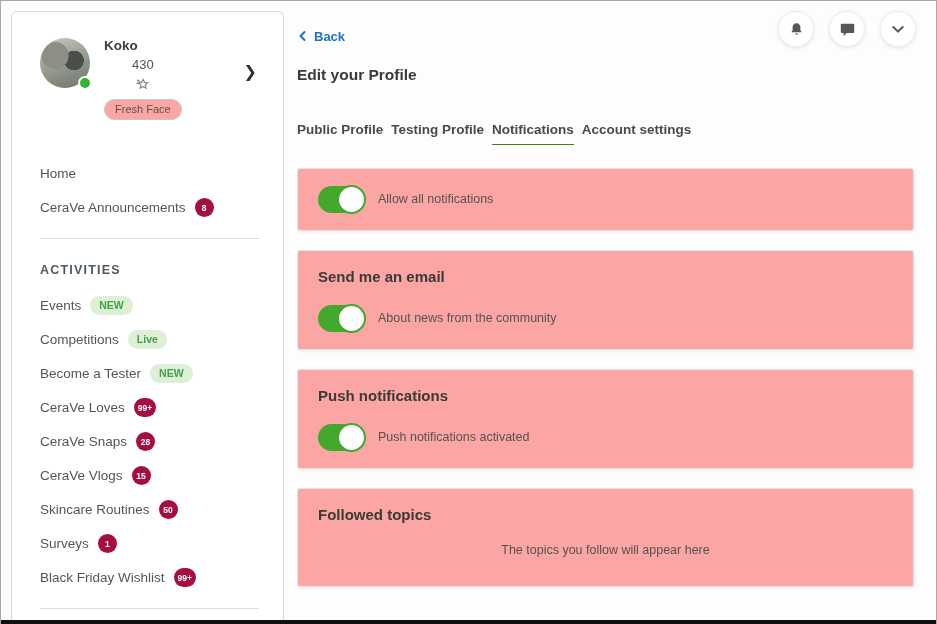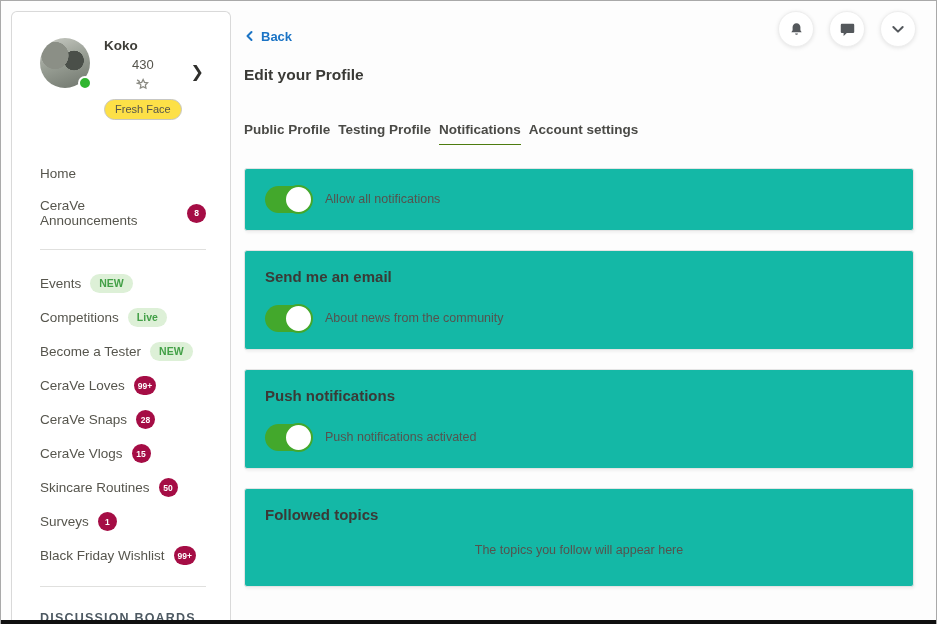--- a/index.html
+++ b/index.html
@@ -7,21 +7,21 @@
   body { font-family:"Liberation Sans","DejaVu Sans",sans-serif; }
   .screen {
     position:relative; width:937px; height:624px; background:#fdfdfd;
     border:1px solid #a9a9a9; border-bottom:none; overflow:hidden;
     display:flex;
   }
   .bottom-bar { position:absolute; left:0; bottom:0; width:100%; height:4px; background:#101010; z-index:5; }
 
   
   .sidebar {
-    width:220px; margin:10px 0 0 10px; background:#fff;
+    width:273px; margin:10px 0 0 10px; background:#fff;
     border:1px solid #d9d9d9; border-radius:6px 6px 0 0; border-bottom:none;
     padding:26px 24px 8px 28px; height:614px;
   }
   .profile { position:relative; display:flex; align-items:flex-start; margin-bottom:44px; }
   .avatar-wrap { position:relative; width:50px; height:50px; flex:0 0 auto; }
   .avatar {
     width:50px; height:50px; border-radius:50%;
     background:
       radial-gradient(circle at 30% 35%, #8b8f86 0 28%, transparent 29%),
       radial-gradient(circle at 68% 45%, #4a4f49 0 22%, transparent 23%),
@@ -29,21 +29,21 @@
   }
   .status-dot {
     position:absolute; right:-2px; bottom:-2px; width:14px; height:14px;
     border-radius:50%; background:#2fb52f; border:2px solid #fff;
   }
   .profile-info { margin-left:14px; }
   .profile-name { font-weight:bold; font-size:13.5px; color:#3e3d38; margin-bottom:4px; }
   .profile-points { font-size:13px; color:#55544c; display:flex; align-items:center; gap:5px; margin-bottom:7px;flex-direction:column; }
   .spark-icon svg { display:block; }
   .rank-pill {
-    display:inline-block; font-size:11px; color:#55544c; background:#fde047;
+    display:inline-block; font-size:11px; color:#55544c; background:#fca5a5;
     border:1px solid #c7c7c3; border-radius:11px; padding:3px 10px 4px;
   }
   .profile-chevron {
     position:absolute; right:2px; top:24px; font-size:16px; font-weight:bold; color:#2f2f2c;
     cursor:pointer;
   }
   .nav-item {
     display:flex; align-items:center; gap:9px; font-size:13.5px; color:#56554d;
     margin-bottom:15px; cursor:pointer; min-height:19px;
   }
@@ -78,21 +78,21 @@
     border:1px solid #eeeeee; box-shadow:0 1px 4px rgba(0,0,0,.10);
     display:flex; align-items:center; justify-content:center; cursor:pointer;
   }
   .icon-btn svg { display:block; }
 
   .tabs { display:flex; gap:8px; margin-bottom:23px; }
   .tab { font-size:13.5px; font-weight:bold; color:#4a4a46; padding-bottom:7px; cursor:pointer; }
   .tab.active { border-bottom:1px solid #4d7c0f; }
 
   .card {
-    background:#14b8a6; border:1px solid #e4e4e4; border-radius:3px;
+    background:#fca5a5; border:1px solid #e4e4e4; border-radius:3px;
     box-shadow:1px 2px 3px rgba(0,0,0,.05);
     padding:17px 20px; margin-bottom:19px;
   }
   .card-title { font-size:15px; font-weight:bold; color:#3a3a36; margin-bottom:20px; }
   .toggle-row { display:flex; align-items:center; gap:13px; }
   .toggle {
     position:relative; width:47px; height:27px; border-radius:14px;
     background:#43a82c; flex:0 0 auto; cursor:pointer;
   }
   .toggle .knob {
@@ -133,20 +133,21 @@
     <div class="nav-item">
       <span>Home</span>
     </div>
     <div class="nav-item">
       <span>CeraVe Announcements</span>
       <span class="count-badge">8</span>
     </div>
 
     <div class="divider"></div>
 
+    <div class="section-heading">ACTIVITIES</div>
 
     <div class="nav-item">
       <span>Events</span>
       <span class="green-pill">NEW</span>
     </div>
     <div class="nav-item">
       <span>Competitions</span>
       <span class="green-pill">Live</span>
     </div>
     <div class="nav-item">

